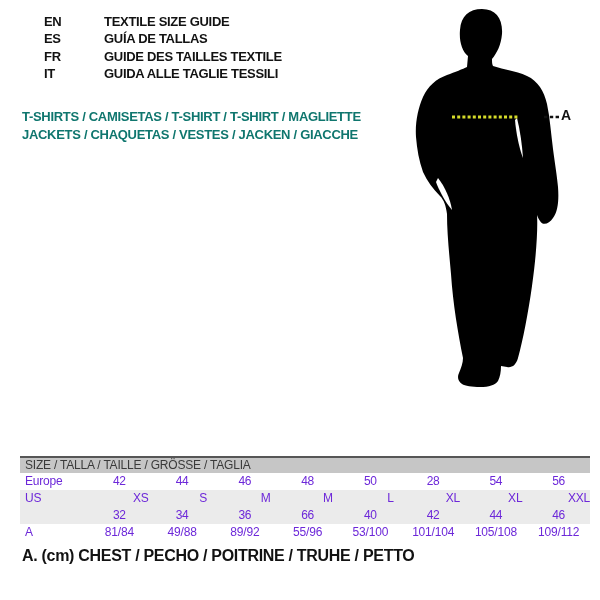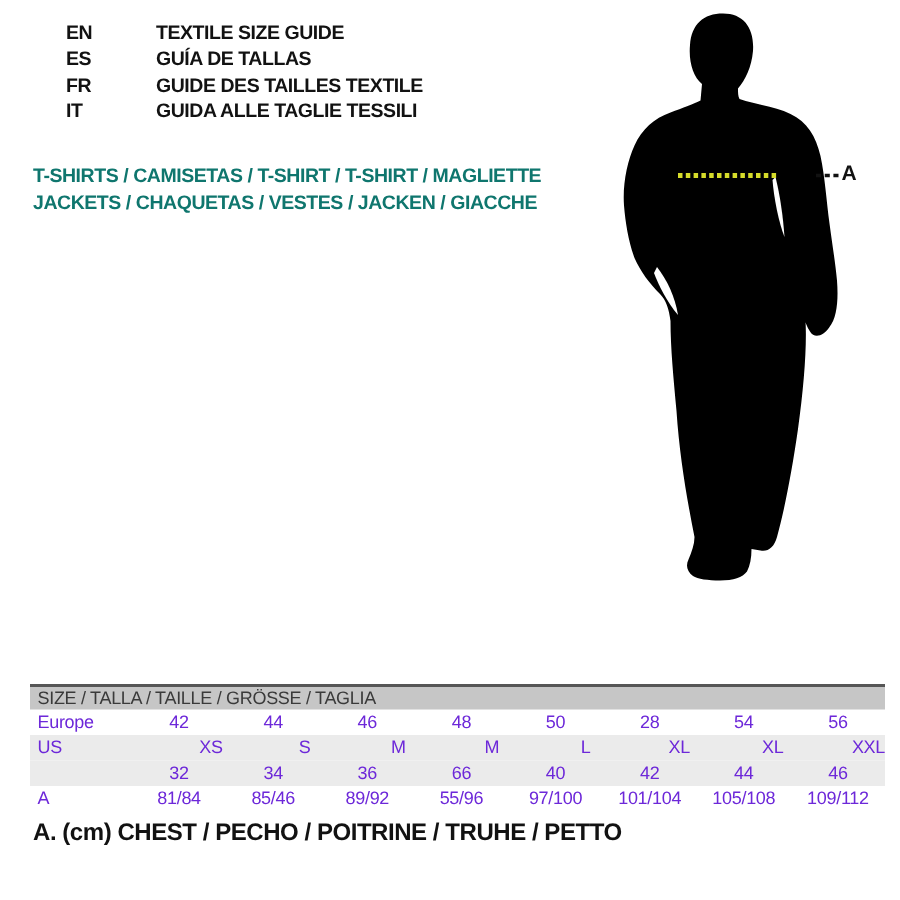--- a/index.html
+++ b/index.html
@@ -174,24 +174,24 @@
           <span class="t-cell">36</span>
           <span class="t-cell">66</span>
           <span class="t-cell">40</span>
           <span class="t-cell">42</span>
           <span class="t-cell">44</span>
           <span class="t-cell">46</span>
         </div>
         <div class="t-row">
           <span class="t-label">A</span>
           <span class="t-cell">81/84</span>
-          <span class="t-cell">85/46</span>
+          <span class="t-cell">49/88</span>
           <span class="t-cell">89/92</span>
           <span class="t-cell">55/96</span>
-          <span class="t-cell">97/100</span>
+          <span class="t-cell">53/100</span>
           <span class="t-cell">101/104</span>
           <span class="t-cell">105/108</span>
           <span class="t-cell">109/112</span>
         </div>
       </div>
   </div>
 
   <div class="footnote">A. (cm) CHEST / PECHO / POITRINE / TRUHE / PETTO</div>
 
 </div>

